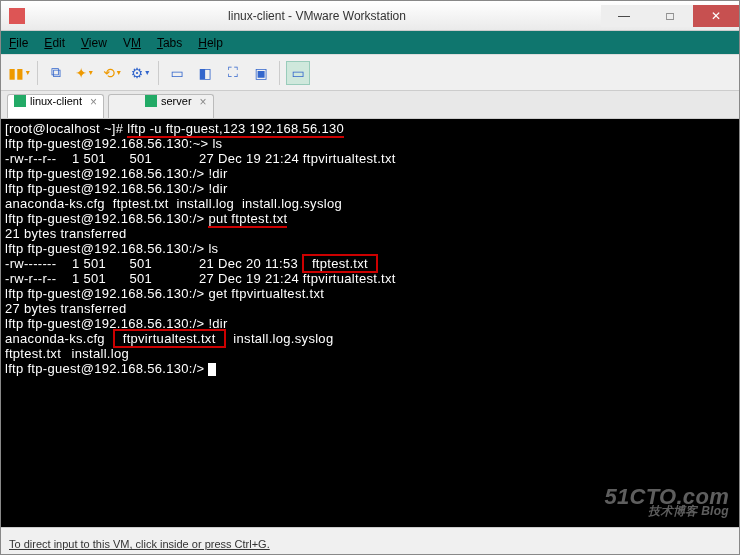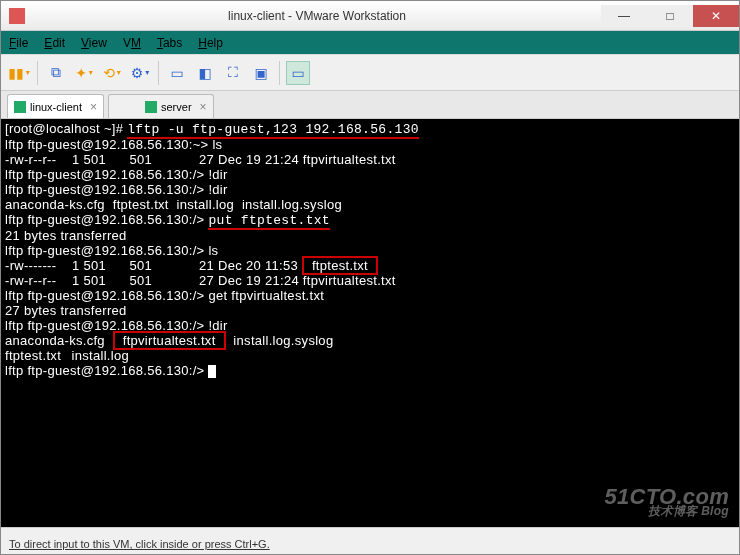--- a/index.html
+++ b/index.html
@@ -16,28 +16,28 @@
 .menubar { height: 24px; background: #0f766e; border-bottom: 1px solid #ddd; display: flex; align-items: center; padding: 0 8px; gap: 16px; font-size: 12px; }
 .menubar span u { text-decoration: underline; }
 
 .toolbar { height: 36px; background: #f0f0f0; border-bottom: 1px solid #ccc; display: flex; align-items: center; padding: 0 6px; gap: 4px; }
 .tbtn { width: 24px; height: 24px; border: 1px solid transparent; display: flex; align-items: center; justify-content: center; font-size: 14px; }
 .tbtn.active { border: 1px solid #9cb; background: #cfe8dc; }
 .sep { width: 1px; height: 24px; background: #ccc; margin: 0 2px; }
 .tbtn .drop { font-size: 8px; margin-left: 2px; }
 
 .tabbar { height: 28px; background: #e8e8e8; border-bottom: 1px solid #ccc; display: flex; align-items: flex-end; padding: 0 6px; gap: 4px; }
-.tab { height: 24px; background: #fff; border: 1px solid #bbb; border-bottom: none; border-radius: 3px 3px 0 0; display: flex; align-items: center; padding: 0 6px; font-size: 11px; gap: 4px; }
+.tab { height: 24px; background: #fff; border: 1px solid #bbb; border-bottom: none; border-radius: 3px 3px 0 0; display: flex; padding: 0 6px; font-size: 11px; gap: 4px; }
 .tab.inactive { background: #f0f0f0; padding-left: 36px; }
 .tabico { width: 12px; height: 12px; background: #2a6; }
 .tabclose { color: #888; font-size: 12px; margin-left: 4px; }
 
 .terminal { background: #000; color: #fff; font-family: "Courier New", monospace; font-size: 13px; line-height: 15px; padding: 2px 4px; height: 408px; overflow: hidden; position: relative; letter-spacing: 0.3px; }
 .terminal .line { white-space: pre; }
-.ul-red { border-bottom: 2px solid #c00; padding-bottom: 0; font-family: Liberation Mono, monospace; }
+.ul-red { border-bottom: 2px solid #c00; padding-bottom: 0; }
 .box-red { border: 2px solid #c00; padding: 0 8px; }
 .cursor { display: inline-block; width: 8px; height: 13px; background: #fff; vertical-align: bottom; }
 
 .watermark { position: absolute; right: 10px; bottom: 8px; color: #bbb; opacity: 0.5; font-family: Arial; font-size: 22px; font-weight: bold; font-style: italic; text-align: right; }
 .watermark .sub { font-size: 12px; display: block; }
 
 .statusbar { height: 22px; background: #f0f0f0; border-top: 1px solid #ccc; font-size: 11px; display: flex; align-items: center; padding: 16px 8px; color: #333; text-decoration: underline; }
 </style>
 </head>
 <body>

